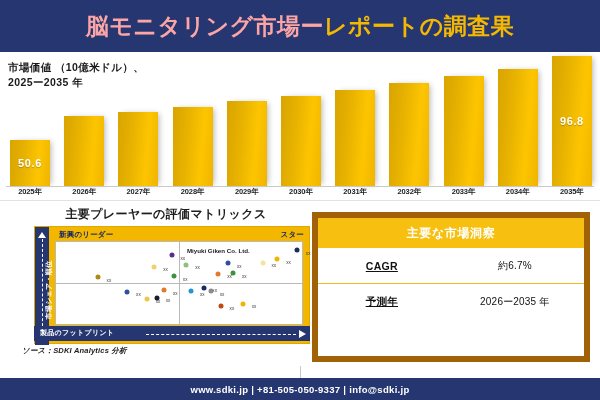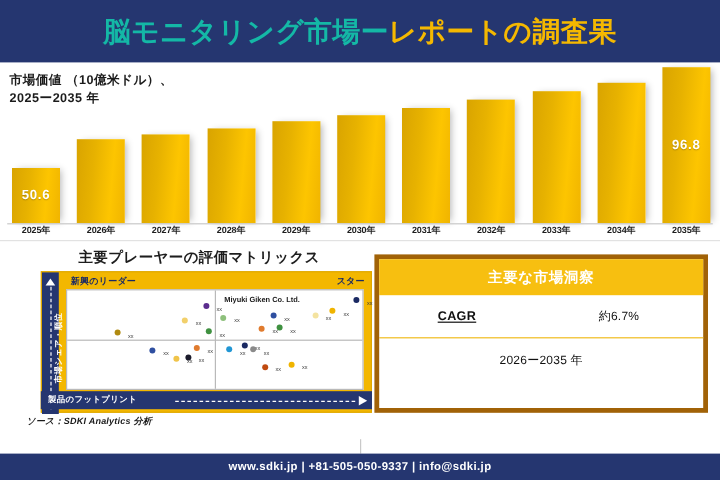--- a/index.html
+++ b/index.html
@@ -11,21 +11,21 @@
   .page{position:relative;width:600px;height:400px;}
 
   
   .header{
     position:absolute;left:0;top:0;width:600px;height:52px;
     background:#253670;display:flex;align-items:center;justify-content:center;
   }
   .header-title{
     font-size:23px;font-weight:bold;letter-spacing:.5px;white-space:nowrap;
   }
-  .t-white{color:#14b8a6;}
+  .t-white{color:#fca5a5;}
   .t-gold{color:#f5b800;}
 
   
   .chart-block{position:absolute;left:0;top:52px;width:600px;height:148px;}
   .chart-caption{
     position:absolute;left:8px;top:8px;font-size:10.5px;color:#1b1b1b;
     line-height:1.45;font-weight:bold;letter-spacing:.4px;
   }
   .bars{
     position:absolute;left:10px;right:8px;bottom:14px;height:130px;
@@ -119,22 +119,22 @@
     border-top:4px solid transparent;border-bottom:4px solid transparent;
     border-left:7px solid #ffffff;
   }
   .source-note{
     position:absolute;left:2px;top:142px;font-size:7.5px;color:#1b1b1b;
     font-style:italic;font-weight:bold;letter-spacing:.2px;
   }
 
   
   .insights{
-    position:absolute;left:312px;top:212px;width:278px;height:132px;
-    border:4px solid #a16207;box-sizing:border-box;background:#ffffff;
+    position:absolute;left:312px;top:212px;width:278px;height:150px;
+    border:6px solid #a16207;box-sizing:border-box;background:#ffffff;
   }
   .ins-head{
     height:30px;background:#f7bf10;display:flex;align-items:center;justify-content:center;
     color:#ffffff;font-size:12px;font-weight:bold;letter-spacing:.6px;
   }
   .ins-row{
     height:35.3px;display:flex;align-items:center;border-top:1px solid #f0bc1e;
   }
   .ins-row:first-of-type{border-top:none;}
   .ins-key{
@@ -293,20 +293,21 @@
   </div>
 
   <div class="insights">
     <div class="ins-head">主要な市場洞察</div>
     <div id="ins-rows">
         <div class="ins-row">
           <div class="ins-key">CAGR</div>
           <div class="ins-val">約6.7%</div>
         </div>
         <div class="ins-row">
+          <div class="ins-key">予測年</div>
           <div class="ins-val">2026ー2035 年</div>
         </div>
       </div>
   </div>
 
   <div class="footer-tick"></div>
 
   <div class="footer">
     <div class="footer-text">www.sdki.jp | +81-505-050-9337 | info@sdki.jp</div>
   </div>

